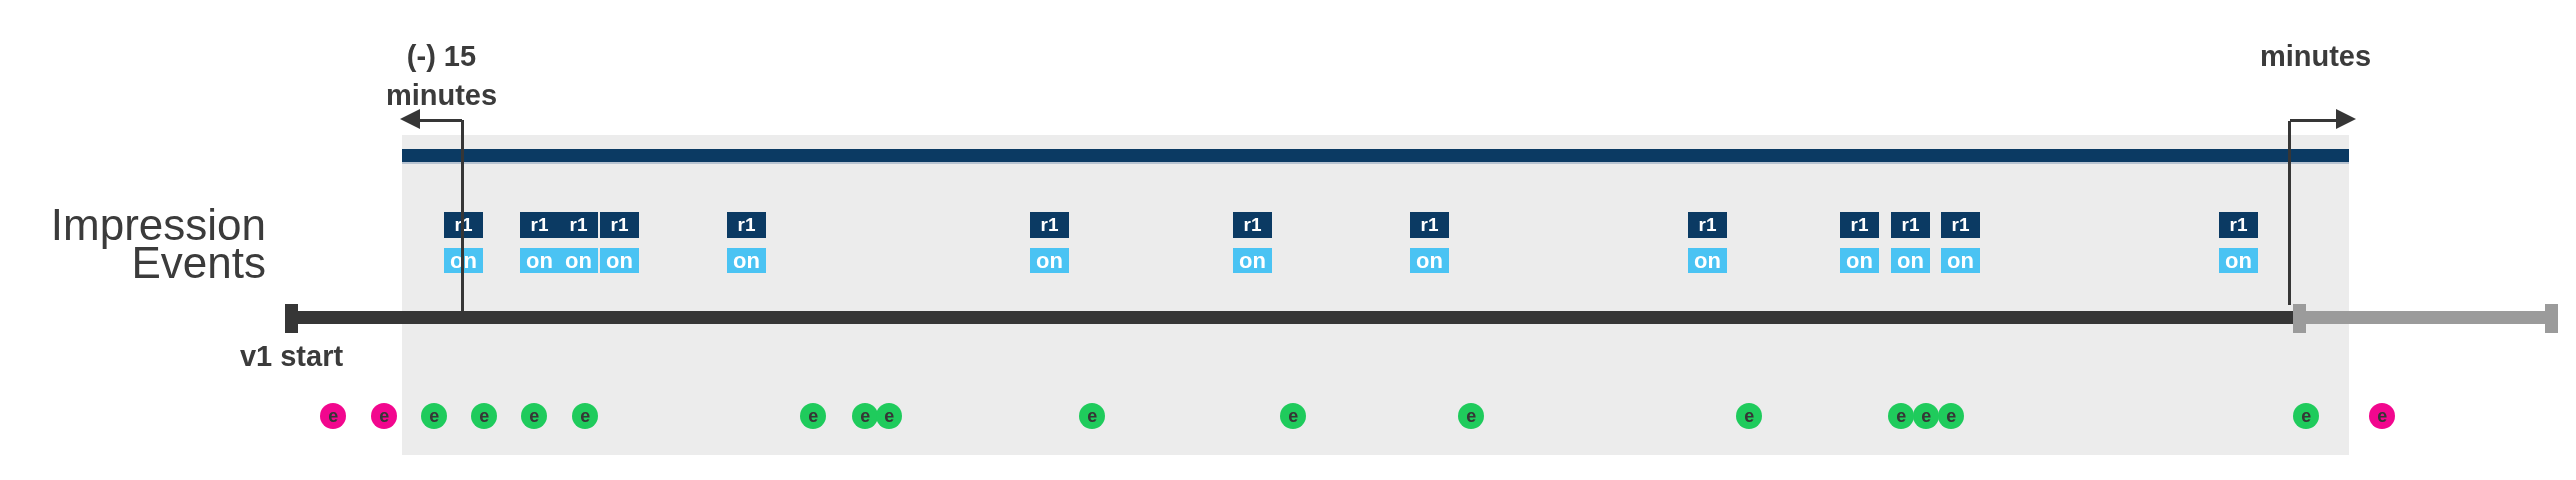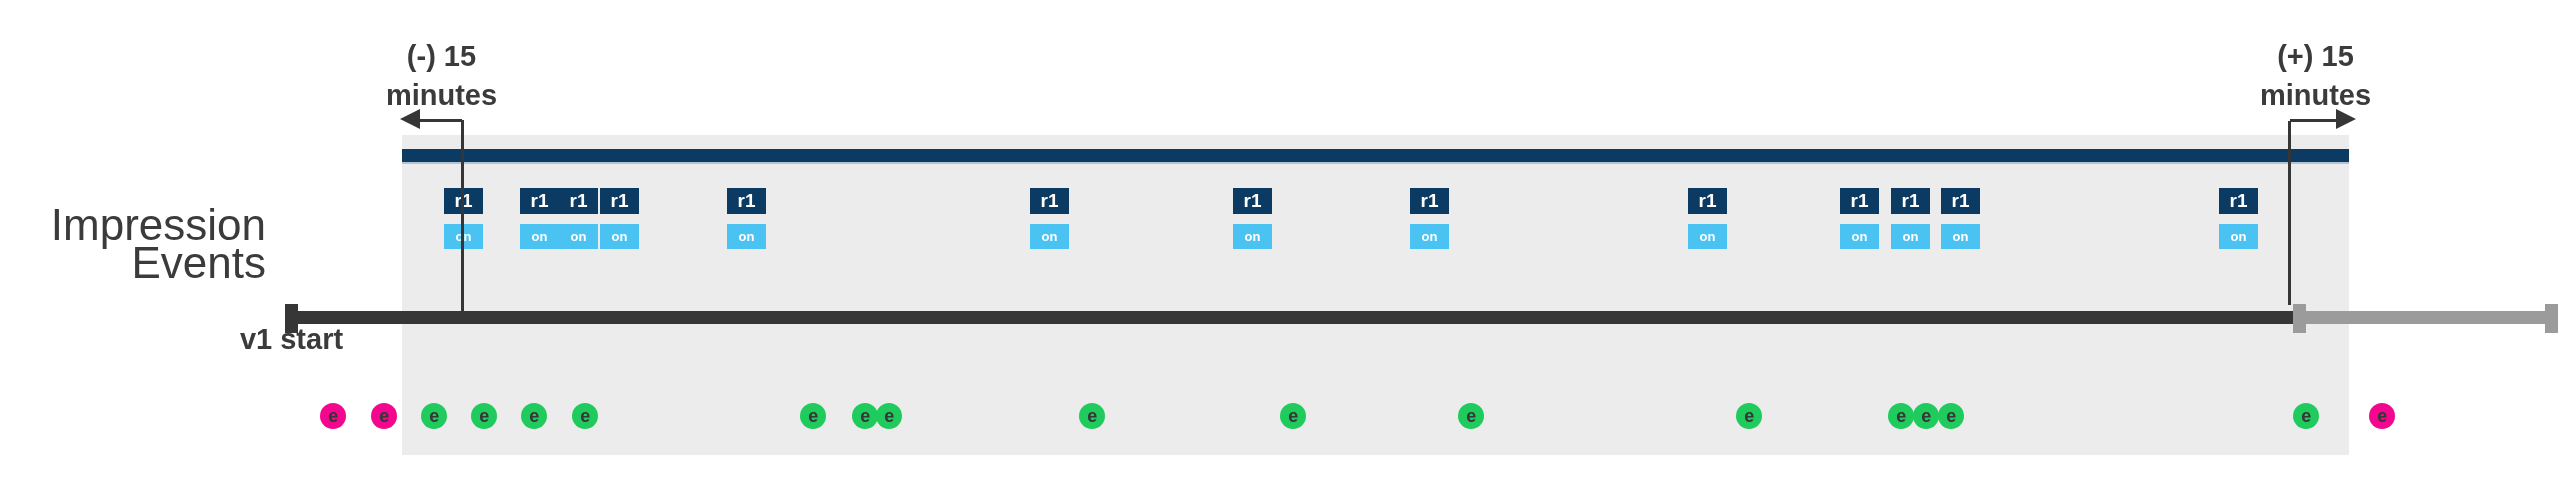--- a/index.html
+++ b/index.html
@@ -37,29 +37,29 @@
   #ext-label{top:395px;}
 
   
   #tl-dark{left:291px;top:311px;width:2002px;height:13.2px;background:var(--dark-line);z-index:4;}
   #tl-cap-v1{left:285px;top:304px;width:13.2px;height:29px;background:var(--dark-line);z-index:4;}
   #tl-gray{left:2299px;top:311px;width:253px;height:13.2px;background:var(--timeline-gray);z-index:3;}
   #tl-cap-v2{left:2293px;top:304px;width:13.2px;height:29px;background:var(--timeline-gray);z-index:4;}
   #tl-cap-end{left:2545px;top:304px;width:13.2px;height:29px;background:var(--timeline-gray);z-index:3;}
   .tl-label{width:207px;text-align:center;font-size:29px;font-weight:600;color:var(--text);
             line-height:30px;z-index:6;}
-  #v1-label{left:188px;top:324px;}
+  #v1-label{left:188px;top:341px;}
   #v2-label{left:2194px;top:340px;}
 
   
-  .imp-group{position:absolute;top:188px;width:39px;z-index:3;}
+  .imp-group{position:absolute;top:212px;width:39px;z-index:3;}
   .r1-box{width:39px;height:26.4px;background:var(--navy);color:#ffffff;font-size:19px;
           font-weight:600;display:flex;align-items:center;justify-content:center;}
   .on-box{margin-top:9.4px;width:39px;height:25.5px;background:var(--light-blue);color:#ffffff;
-          font-size:13px;font-weight:600;display:flex;align-items:center;justify-content:center;}
+          font-size:22px;font-weight:600;display:flex;align-items:center;justify-content:center;}
 
   
   .evt{position:absolute;top:403px;width:26.4px;height:26.4px;border-radius:50%;z-index:3;
        color:var(--dark-line);font-size:18px;font-weight:600;
        display:flex;align-items:center;justify-content:center;}
   .evt.green{background:var(--green);}
   .evt.pink{background:var(--pink);}
 </style>
 </head>
 <body>
@@ -67,21 +67,20 @@
 <div class="canvas">
 
   <div class="abs panel"></div>
   <div class="abs navy-bar"></div>
 
   <div class="abs ann" id="minus-ann">
     <div>(-) 15</div>
     <div>minutes</div>
   </div>
   <div class="abs ann" id="plus-ann">
-    <div>(+) 15</div>
     <div>minutes</div>
   </div>
 
   <div class="abs hline" id="arrow-left-line"></div>
   <div class="abs head" id="arrow-left-head"></div>
   <div class="abs vline" id="vline-left"></div>
 
   <div class="abs hline" id="arrow-right-line"></div>
   <div class="abs head" id="arrow-right-head"></div>
   <div class="abs vline" id="vline-right"></div>

